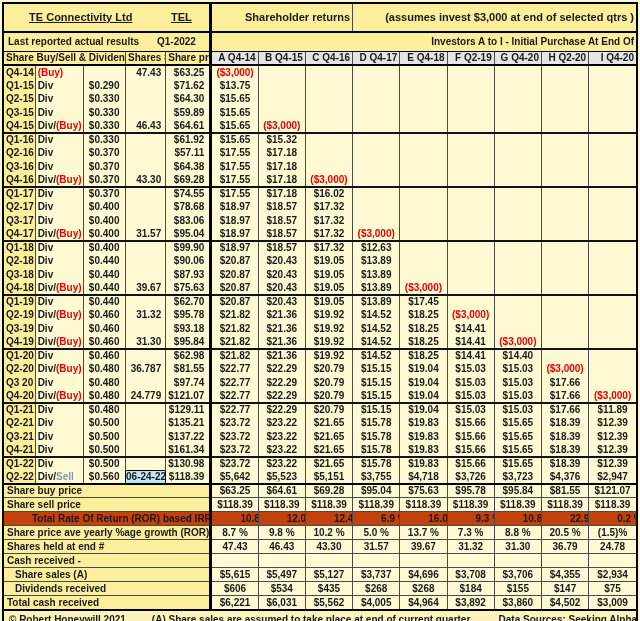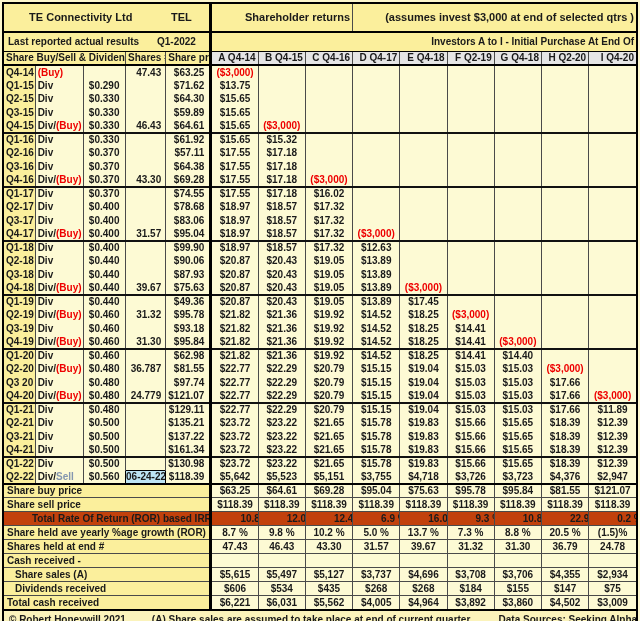--- a/index.html
+++ b/index.html
@@ -29,21 +29,21 @@
     border-left:1px solid #4a4a4a;
     line-height:1.1;
   }
   td:first-child,th:first-child{border-left:none;}
   .divl{border-left:3px solid #000 !important;}
   .sat{background:#fbef9c;}
   .pale{background:#e5e5e5;}
   .ctr{text-align:right;}
   .r1{height:28px;}
   .r1 td{border-bottom:2px solid #000;font-size:11px;}
-  .r1flex{display:flex;align-items:center;}
+  .r1flex{display:flex;align-items:center;text-decoration:underline;}
   .r1flex .co{flex:1;text-align:center;}
   .r1flex .tk{width:52px;text-align:center;}
   .r2{height:19px;}
   .r2 td{border-bottom:1px solid #000;}
   .r2flex{display:flex;align-items:center;}
   .r2flex .lbl{flex:1;text-align:left;padding-left:2px;}
   .r2flex .val{width:62px;text-align:center;}
   .r3{height:14px;}
   .r3 td,.r3 th{border-bottom:2px solid #000;}
   .hleft{text-align:left;padding-left:2px;}
@@ -113,21 +113,21 @@
       <tr class="r3" id="headrow">
         <td colspan="3" class="sat hleft">Share Buy/Sell &amp; Dividends</td>
         <td class="sat ctr">Shares #</td>
         <td class="sat ctr">Share price</td>
       <td class="pale ctr divl">A Q4-14</td>
           <td class="pale ctr">B Q4-15</td>
           <td class="pale ctr">C Q4-16</td>
           <td class="pale ctr">D Q4-17</td>
           <td class="pale ctr">E Q4-18</td>
           <td class="pale ctr">F Q2-19</td>
-          <td class="pale ctr">G Q4-18</td>
+          <td class="pale ctr">G Q4-20</td>
           <td class="pale ctr">H Q2-20</td>
           <td class="pale ctr">I Q4-20</td>
         </tr>
       <tr class="datarow">
           <td class="qcol">Q4-14</td>
           <td class="acell"><span class="red">(Buy)</span></td>
           <td class="dcell"></td>
           <td class="scell">47.43</td>
           <td class="pcell">$63.25</td>
           <td class="vcell divl red">($3,000)</td>
@@ -394,21 +394,21 @@
           <td class="vcell"></td>
           <td class="vcell"></td>
           <td class="vcell"></td>
           <td class="vcell"></td>
         </tr>
         <tr class="datarow">
           <td class="qcol">Q1-19</td>
           <td class="acell">Div</td>
           <td class="dcell">$0.440</td>
           <td class="scell"></td>
-          <td class="pcell">$49.36</td>
+          <td class="pcell">$62.70</td>
           <td class="vcell divl">$20.87</td>
           <td class="vcell">$20.43</td>
           <td class="vcell">$19.05</td>
           <td class="vcell">$13.89</td>
           <td class="vcell">$17.45</td>
           <td class="vcell"></td>
           <td class="vcell"></td>
           <td class="vcell"></td>
           <td class="vcell"></td>
         </tr>
@@ -650,21 +650,21 @@
           <td class="sval">12.0 %</td>
           <td class="sval">12.4 %</td>
           <td class="sval">6.9 %</td>
           <td class="sval">16.0 %</td>
           <td class="sval">9.3 %</td>
           <td class="sval">10.8 %</td>
           <td class="sval">22.9 %</td>
           <td class="sval">0.2 %</td>
         </tr>
         <tr class="sum">
-          <td class="slabel" colspan="5">Share held ave yearly %age growth (ROR)</td>
+          <td class="slabel" colspan="5">Share price ave yearly %age growth (ROR)</td>
           <td class="sval divl">8.7 %</td>
           <td class="sval">9.8 %</td>
           <td class="sval">10.2 %</td>
           <td class="sval">5.0 %</td>
           <td class="sval">13.7 %</td>
           <td class="sval">7.3 %</td>
           <td class="sval">8.8 %</td>
           <td class="sval">20.5 %</td>
           <td class="sval">(1.5)%</td>
         </tr>

